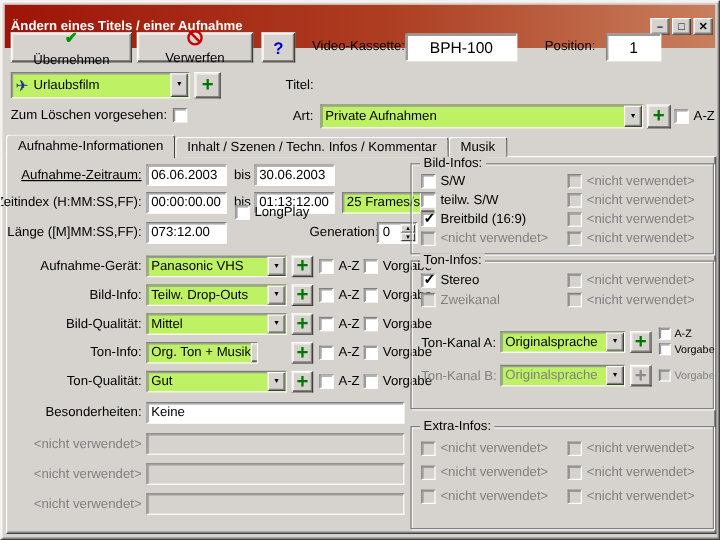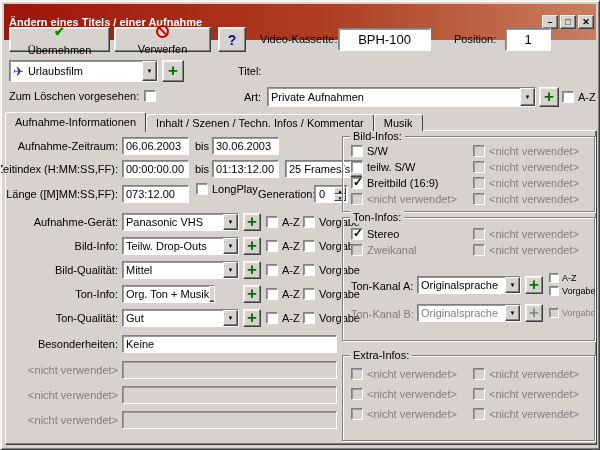--- a/index.html
+++ b/index.html
@@ -34,21 +34,21 @@
   .plus::before { content:"+"; color:#007500; font-weight:900; font-size:17px; line-height:10px; }
   .plus.disabled::before { color:#8a8a8a; }
 
   .sunken { position:absolute; background:#fff;
             border:1px solid; border-color:#808080 #ffffff #ffffff #808080;
             box-shadow: inset 1px 1px 0 #9a9a9a; padding:0 3px; display:flex; align-items:center; overflow:hidden; white-space:nowrap; }
   .sunken.gray { background:#d6d3ce; }
   .center { justify-content:center; }
   .big { font-size:13px; }
 
-  .combo { position:absolute; background:#ffffff;
+  .combo { position:absolute; background:#bef264;
            border:1px solid; border-color:#808080 #ffffff #ffffff #808080;
            box-shadow: inset 1px 1px 0 #9a9a9a;
            display:flex; align-items:center; padding-left:3px; overflow:hidden; white-space:nowrap; }
   .combo .arrowbtn { margin-left:auto; width:15px; align-self:stretch; flex:none; background:#d6d3ce;
                      border:1px solid; border-color:#ffffff #404040 #404040 #ffffff;
                      box-shadow: inset -1px -1px 0 #808080;
                      display:flex; align-items:center; justify-content:center; }
   .arrowbtn::before { content:"▼"; font-size:6px; }
   .plane-icon::before { content:"✈"; color:#23338f; font-size:13px; margin-right:4px; }
   .gray-text { color:#808080; }
@@ -144,21 +144,21 @@
   </div>
 
   <div class="tabstrip">
     <span class="tab active">Aufnahme-Informationen</span>
     <span class="tab">Inhalt / Szenen / Techn. Infos / Kommentar</span>
     <span class="tab">Musik</span>
   </div>
 
   <div class="panel">
 
-    <span class="rlabel" style="top:9px;">Aufnahme-Zeitraum:</span>
+    <span class="rlabel" style="top:9px;text-decoration:underline;">Aufnahme-Zeitraum:</span>
     <div class="sunken" style="left:116px; top:6px; width:67px; height:18px;">
       <span>06.06.2003</span>
     </div>
     <span class="label" style="left:189px; top:9px;">bis</span>
     <div class="sunken" style="left:206px; top:6px; width:67px; height:18px;">
       <span>30.06.2003</span>
     </div>
 
     <span class="rlabel" style="top:32px;">Zeitindex (H:MM:SS,FF):</span>
     <div class="sunken" style="left:116px; top:29px; width:67px; height:18px;">
@@ -170,21 +170,21 @@
     </div>
     <div class="combo" style="left:279px; top:29px; width:78px; height:18px;">
       <span>25 Frames/s</span>
       <span class="arrowbtn"></span>
     </div>
 
     <span class="rlabel" style="top:57px;">Länge ([M]MM:SS,FF):</span>
     <div class="sunken" style="left:116px; top:54px; width:67px; height:18px;">
       <span>073:12.00</span>
     </div>
-    <div class="cbrow" style="left:190px; top:52px;justify-content:flex-end;">
+    <div class="cbrow" style="left:190px; top:40px;justify-content:flex-end;">
       <span class="cb"></span>
       <span>LongPlay</span>
     </div>
     <span class="label" style="left:252px; top:57px;">Generation:</span>
     <div class="spin" style="left:308px; top:54px; width:34px; height:18px;">
       <span>0</span>
       <span class="spincol">
         <span class="spinbtn spin-up"></span>
         <span class="spinbtn spin-dn"></span>
       </span>

